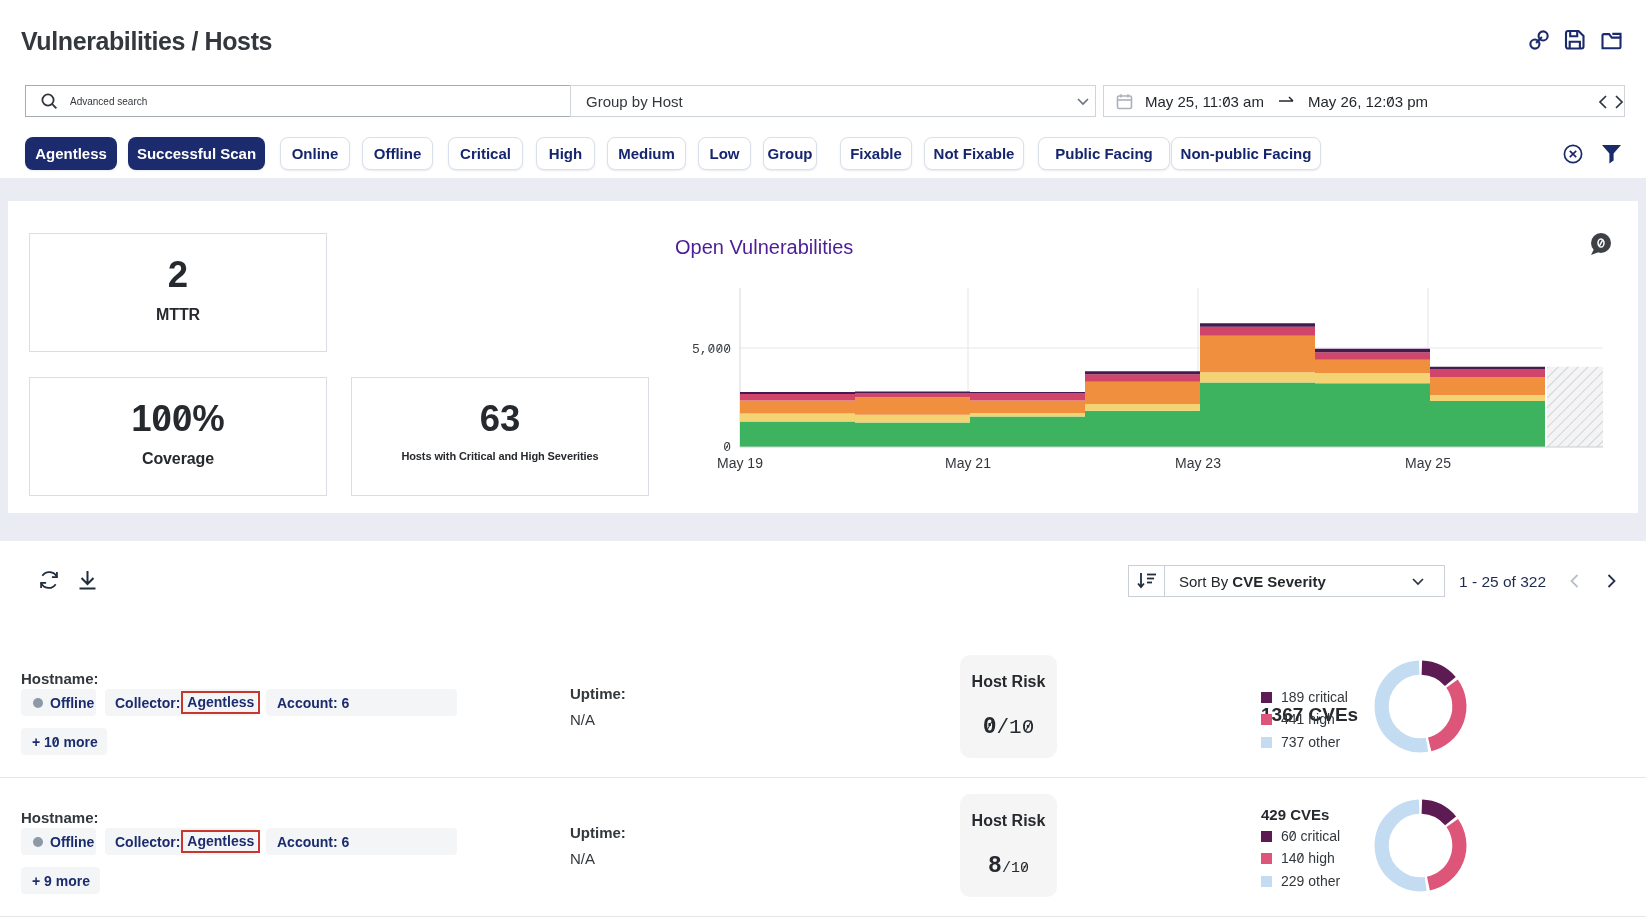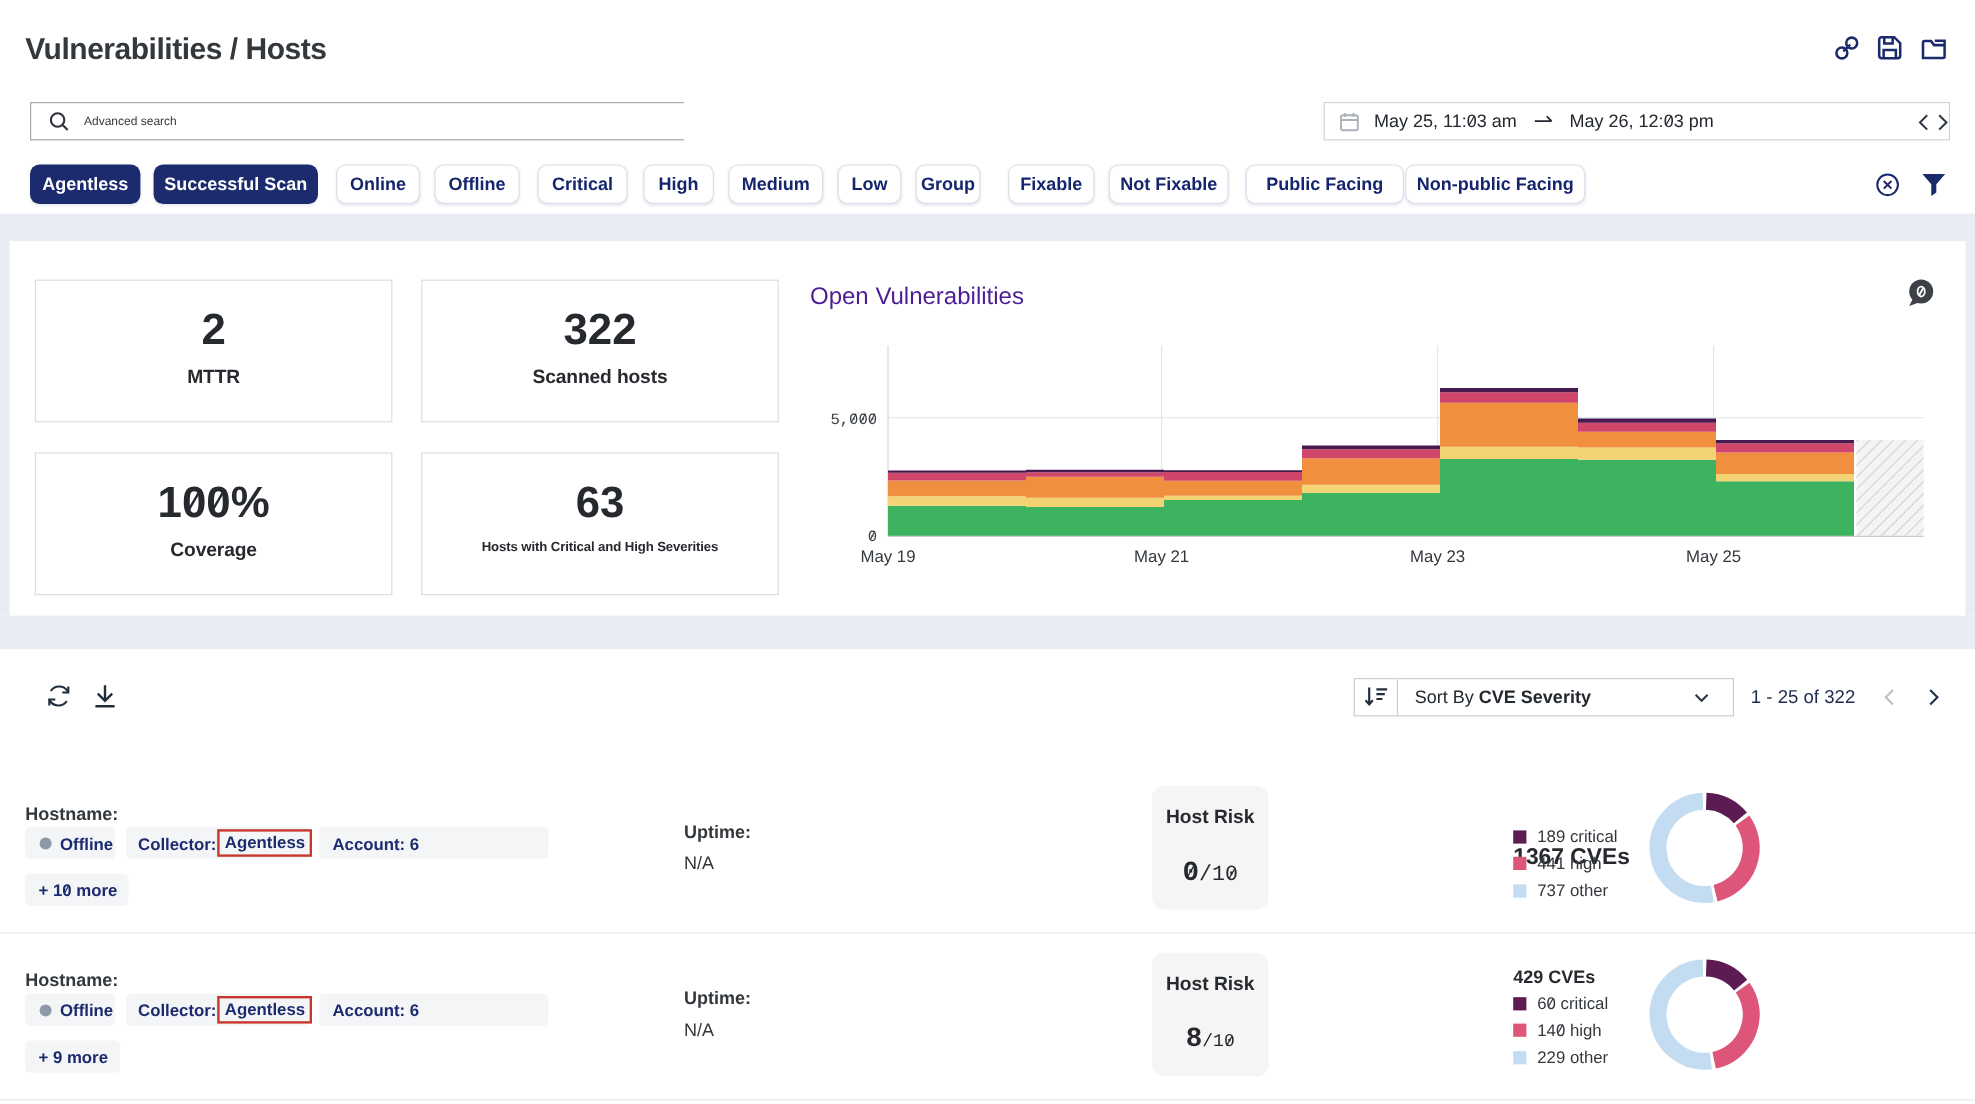--- a/index.html
+++ b/index.html
@@ -40,20 +40,26 @@
       </g>
 </svg>
 
 <div class="abs" style="left:25px; top:85px; width:545px; height:32px; border:1px solid #a4abb5; border-right:none; display:flex; align-items:center;">
   <svg style="margin-left:14px;" width="19" height="19" viewBox="0 0 19 19" fill="none" stroke="#30353b" stroke-width="1.8">
         <circle cx="8" cy="8" r="5.6"></circle>
         <line x1="12.2" y1="12.2" x2="16.4" y2="16.4"></line>
       </svg>
   <span style="margin-left:11px; font-size:10px; color:#33383d;">Advanced search</span>
 </div>
+<div class="abs" style="left:570px; top:85px; width:526px; height:32px; border:1px solid #cfd4db; display:flex; align-items:center;">
+  <span style="margin-left:15px; font-size:15px; color:#33383d;">Group by Host</span>
+  <svg class="abs" style="left:505px; top:11px;" width="14" height="10" viewBox="0 0 14 10" fill="none" stroke="#6a7280" stroke-width="1.6">
+        <path d="M2 2 l5 5 l5-5"></path>
+      </svg>
+</div>
 <div class="abs" style="left:1103px; top:85px; width:522px; height:32px; border:1px solid #cfd4db; display:flex; align-items:center;">
   <svg style="margin-left:12px;" width="17" height="17" viewBox="0 0 17 17" fill="none" stroke="#aab1bb" stroke-width="1.6">
         <rect x="1.5" y="3" width="14" height="12.5" rx="1.5"></rect>
         <line x1="1.5" y1="7" x2="15.5" y2="7"></line>
         <line x1="5" y1="1.2" x2="5" y2="4.5"></line>
         <line x1="12" y1="1.2" x2="12" y2="4.5"></line>
       </svg>
   <span style="margin-left:12px; font-size:15px; color:#23282e;">May 25, 11:<span class="z0">0</span>3 am</span>
   <svg style="margin-left:14px;" width="18" height="12" viewBox="0 0 18 12" fill="none" stroke="#23282e" stroke-width="1.5">
         <path d="M1 6 h14 M11 2 l4 4"></path>
@@ -88,24 +94,20 @@
 
 <div class="gband" style="top:178px; height:23px;"></div>
 <div class="gband" style="top:513px; height:28px;"></div>
 <div class="abs" style="left:0; top:201px; width:8px; height:312px; background:#e9edf3;"></div>
 <div class="abs" style="left:1638px; top:201px; width:8px; height:312px; background:#e9edf3;"></div>
 
 <div class="card" style="left:29px; top:233px;">
       <div class="num">2</div>
       <div class="lbl">MTTR</div>
     </div>
-<div class="card" style="left:351px; top:233px;">
-      <div class="num">322</div>
-      <div class="lbl">Scanned hosts</div>
-    </div>
 <div class="card" style="left:29px; top:377px;">
       <div class="num">1<span class="z0">0</span><span class="z0">0</span>%</div>
       <div class="lbl">Coverage</div>
     </div>
 <div class="card" style="left:351px; top:377px;">
       <div class="num">63</div>
       <div class="lbl" style="font-size:11px;">Hosts with Critical and High Severities</div>
     </div>
 
 <div class="abs" style="left:675px; top:236px; font-size:20px; color:#4c1d95; font-weight:400;">Open Vulnerabilities</div>
@@ -196,21 +198,21 @@
 <div class="rchip" style="left:266px; top:689px; width:191px; height:27px;">
       <span style="margin-left:11px;">Account: 6</span>
     </div>
 <div class="rchip" style="left:21px; top:728px; width:86px; height:27px;">
       <span style="margin-left:11px;">+ 1<span class="z0">0</span> more</span>
     </div>
 <div class="abs" style="left:570px; top:685px; font-size:15px; font-weight:700; color:#33383d;">Uptime:</div>
 <div class="abs" style="left:570px; top:711px; font-size:15px; color:#33383d;">N/A</div>
 <div class="abs" style="left:960px; top:655px; width:97px; height:103px; background:#f5f5f6; border-radius:10px; text-align:center;">
   <div style="margin-top:18px; font-size:16px; font-weight:700; color:#26292d;">Host Risk</div>
-  <div style="margin-top:23px; color:#26292d;"><span class="z0" style="font-family:'Liberation Mono',monospace; font-size:23px; font-weight:700;">0</span><span style="font-family:'Liberation Mono',monospace; font-size:18px; font-weight:400;">/1<span class="z0">0</span></span></div>
+  <div style="margin-top:23px; color:#26292d;"><span class="z0" style="font-family:'Liberation Mono',monospace; font-size:23px; font-weight:700;">0</span><span style="font-family:'Liberation Mono',monospace; font-size:21px; font-weight:400;">/1<span class="z0">0</span></span></div>
 </div>
 <div class="abs" style="left:1261px; top:667px; font-size:19px; font-weight:700; color:#26292d;margin-top:37px;">1367 CVEs</div>
 <div class="abs" style="left:1261px; top:692px; width:11px; height:11px; background:#5c1b53;"></div>
 <div class="abs" style="left:1281px; top:689px; font-size:14px; color:#33383d;">189 critical</div>
 <div class="abs" style="left:1261px; top:714px; width:11px; height:11px; background:#dd567a;"></div>
 <div class="abs" style="left:1281px; top:711px; font-size:14px; color:#33383d;">441 high</div>
 <div class="abs" style="left:1261px; top:737px; width:11px; height:11px; background:#c3dcf2;"></div>
 <div class="abs" style="left:1281px; top:734px; font-size:14px; color:#33383d;">737 other</div>
 <svg class="abs" style="left:1370px; top:656px;" width="101" height="101" viewBox="0 0 100 100">
       <path d="M51.34,11.52 A38.5,38.5 0 0 1 79.55,25.32" stroke="#5c1b53" stroke-width="14" fill="none"></path>

